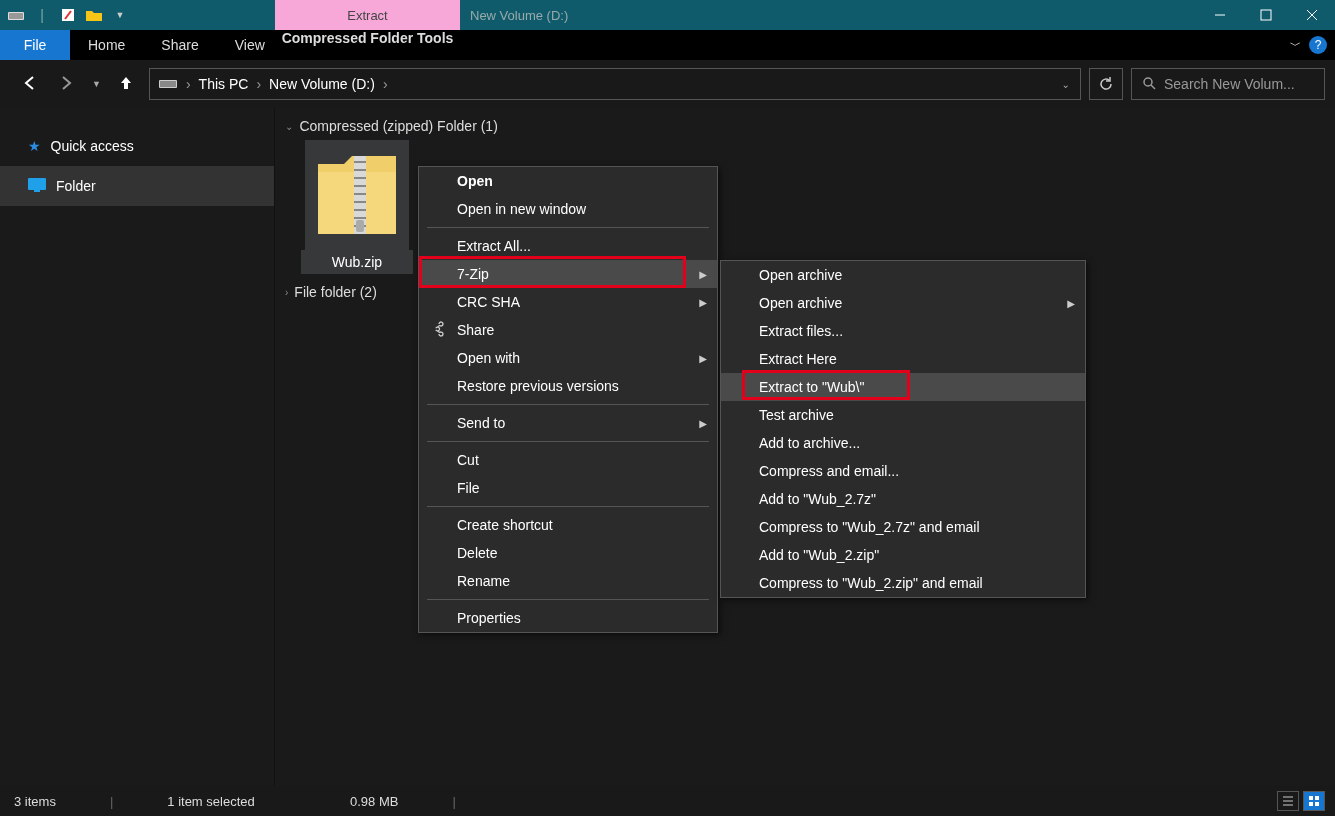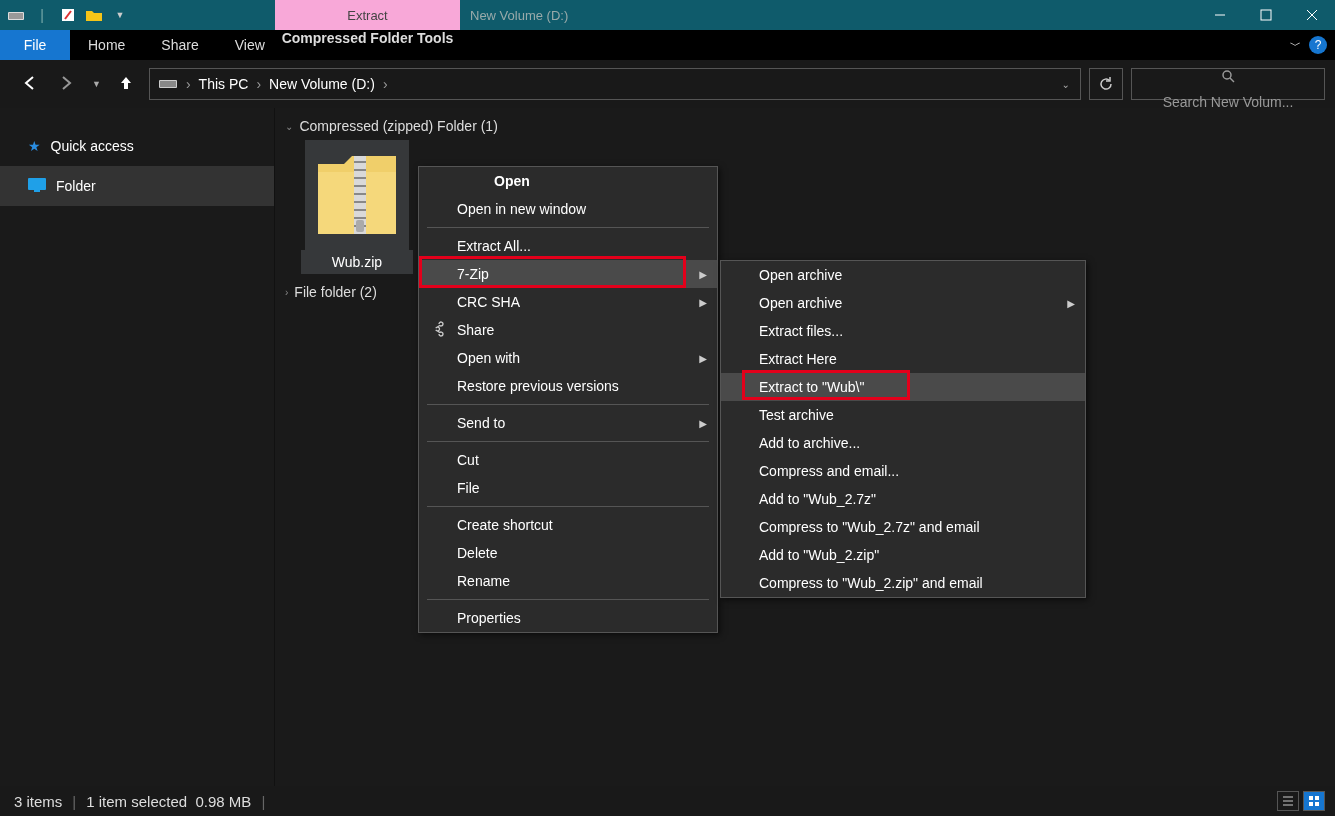--- a/index.html
+++ b/index.html
@@ -21,21 +21,21 @@
   .ribbon .ctx-tab { position: absolute; left: 275px; width: 185px; display: flex; align-items: center; justify-content: center; color: #ddd; font-weight: bold; }
   .ribbon .expand { position: absolute; right: 8px; display: flex; align-items: center; gap: 8px; height: 30px; }
   .help-circle { width: 18px; height: 18px; border-radius: 50%; background: #1676d0; display: flex; align-items: center; justify-content: center; font-size: 12px; }
 
   
   .navbar { height: 48px; background: #191919; display: flex; align-items: center; padding: 0 10px; gap: 8px; }
   .navbar .navbtns { display: flex; align-items: center; gap: 16px; padding: 0 6px 0 10px; }
   .navbar .addrbox { flex: 1; height: 32px; border: 1px solid #555; display: flex; align-items: center; padding-left: 8px; gap: 8px; }
   .crumbsep { color: #999; }
   .navbar .refresh { width: 34px; height: 32px; border: 1px solid #555; display: flex; align-items: center; justify-content: center; }
-  .navbar .searchbox { width: 194px; height: 32px; border: 1px solid #555; display: flex; align-items: center; padding: 0 10px; color: #999; gap: 8px; flex-direction: column; }
+  .navbar .searchbox { width: 194px; height: 32px; border: 1px solid #555; display: flex; align-items: center; padding: 0 10px; color: #999; gap: 8px; }
 
   
   .content { position: absolute; top: 108px; left: 0; right: 0; bottom: 30px; display: flex; }
   .sidebar { width: 275px; background: #1a1a1a; border-right: 1px solid #111; padding-top: 18px; }
   .side-item { height: 40px; display: flex; align-items: center; padding-left: 28px; gap: 10px; }
   .side-item.selected { background: #333; }
   .star-icon { color: #2a8ce0; }
 
   .main { flex: 1; background: #1a1a1a; padding-left: 6px; position: relative; }
   .group-header { display: flex; align-items: center; gap: 6px; padding: 10px 4px 6px 4px; color: #ddd; }
@@ -44,26 +44,26 @@
   .file-tile .iconwrap { width: 104px; height: 110px; background: #36383a; display: flex; align-items: center; justify-content: center; margin: 0 auto; }
   .file-tile .fname { padding: 4px 0; }
 
   
   .ctxmenu { position: absolute; background: #2b2b2b; border: 1px solid #555; box-shadow: 2px 2px 6px rgba(0,0,0,0.6); }
   .ctxmenu .row { height: 28px; display: flex; align-items: center; padding: 0 14px 0 38px; position: relative; white-space: nowrap; }
   .ctxmenu .row.sel { background: #4a4a4a; }
   .ctxmenu hr { border: none; border-top: 1px solid #555; margin: 4px 8px; }
   .ctxmenu .row .arr { position: absolute; right: 10px; color: #ccc; font-size: 10px; }
   .ctxmenu .row .lefticon { position: absolute; left: 10px; }
-  .bold { font-weight: 600; margin-left: 37px; }
+  .bold { font-weight: 600; }
 
   .highlight-box { position: absolute; border: 3px solid #e3001b; pointer-events: none; }
 
   
-  .statusbar { position: absolute; bottom: 0; left: 0; right: 0; height: 30px; background: #191919; display: flex; align-items: center; padding: 0 14px; color: #ddd; font-size: 15px; }
+  .statusbar { position: absolute; bottom: 0; left: 0; right: 0; height: 30px; background: #191919; display: flex; align-items: center; padding: 0 14px; color: #ddd; font-size: 13px; gap: 44px; }
   .statusbar .sep { margin: 0 10px; color: #666; }
   .statusbar .right-icons { position: absolute; right: 10px; display: flex; gap: 4px; }
   .view-toggle { width: 22px; height: 20px; border: 1px solid #555; display:flex; align-items:center; justify-content:center; }
   .view-toggle.active { background: #1676d0; }
 </style>
 </head>
 <body>
 
 <div class="titlebar">
   <div class="left-icons">

